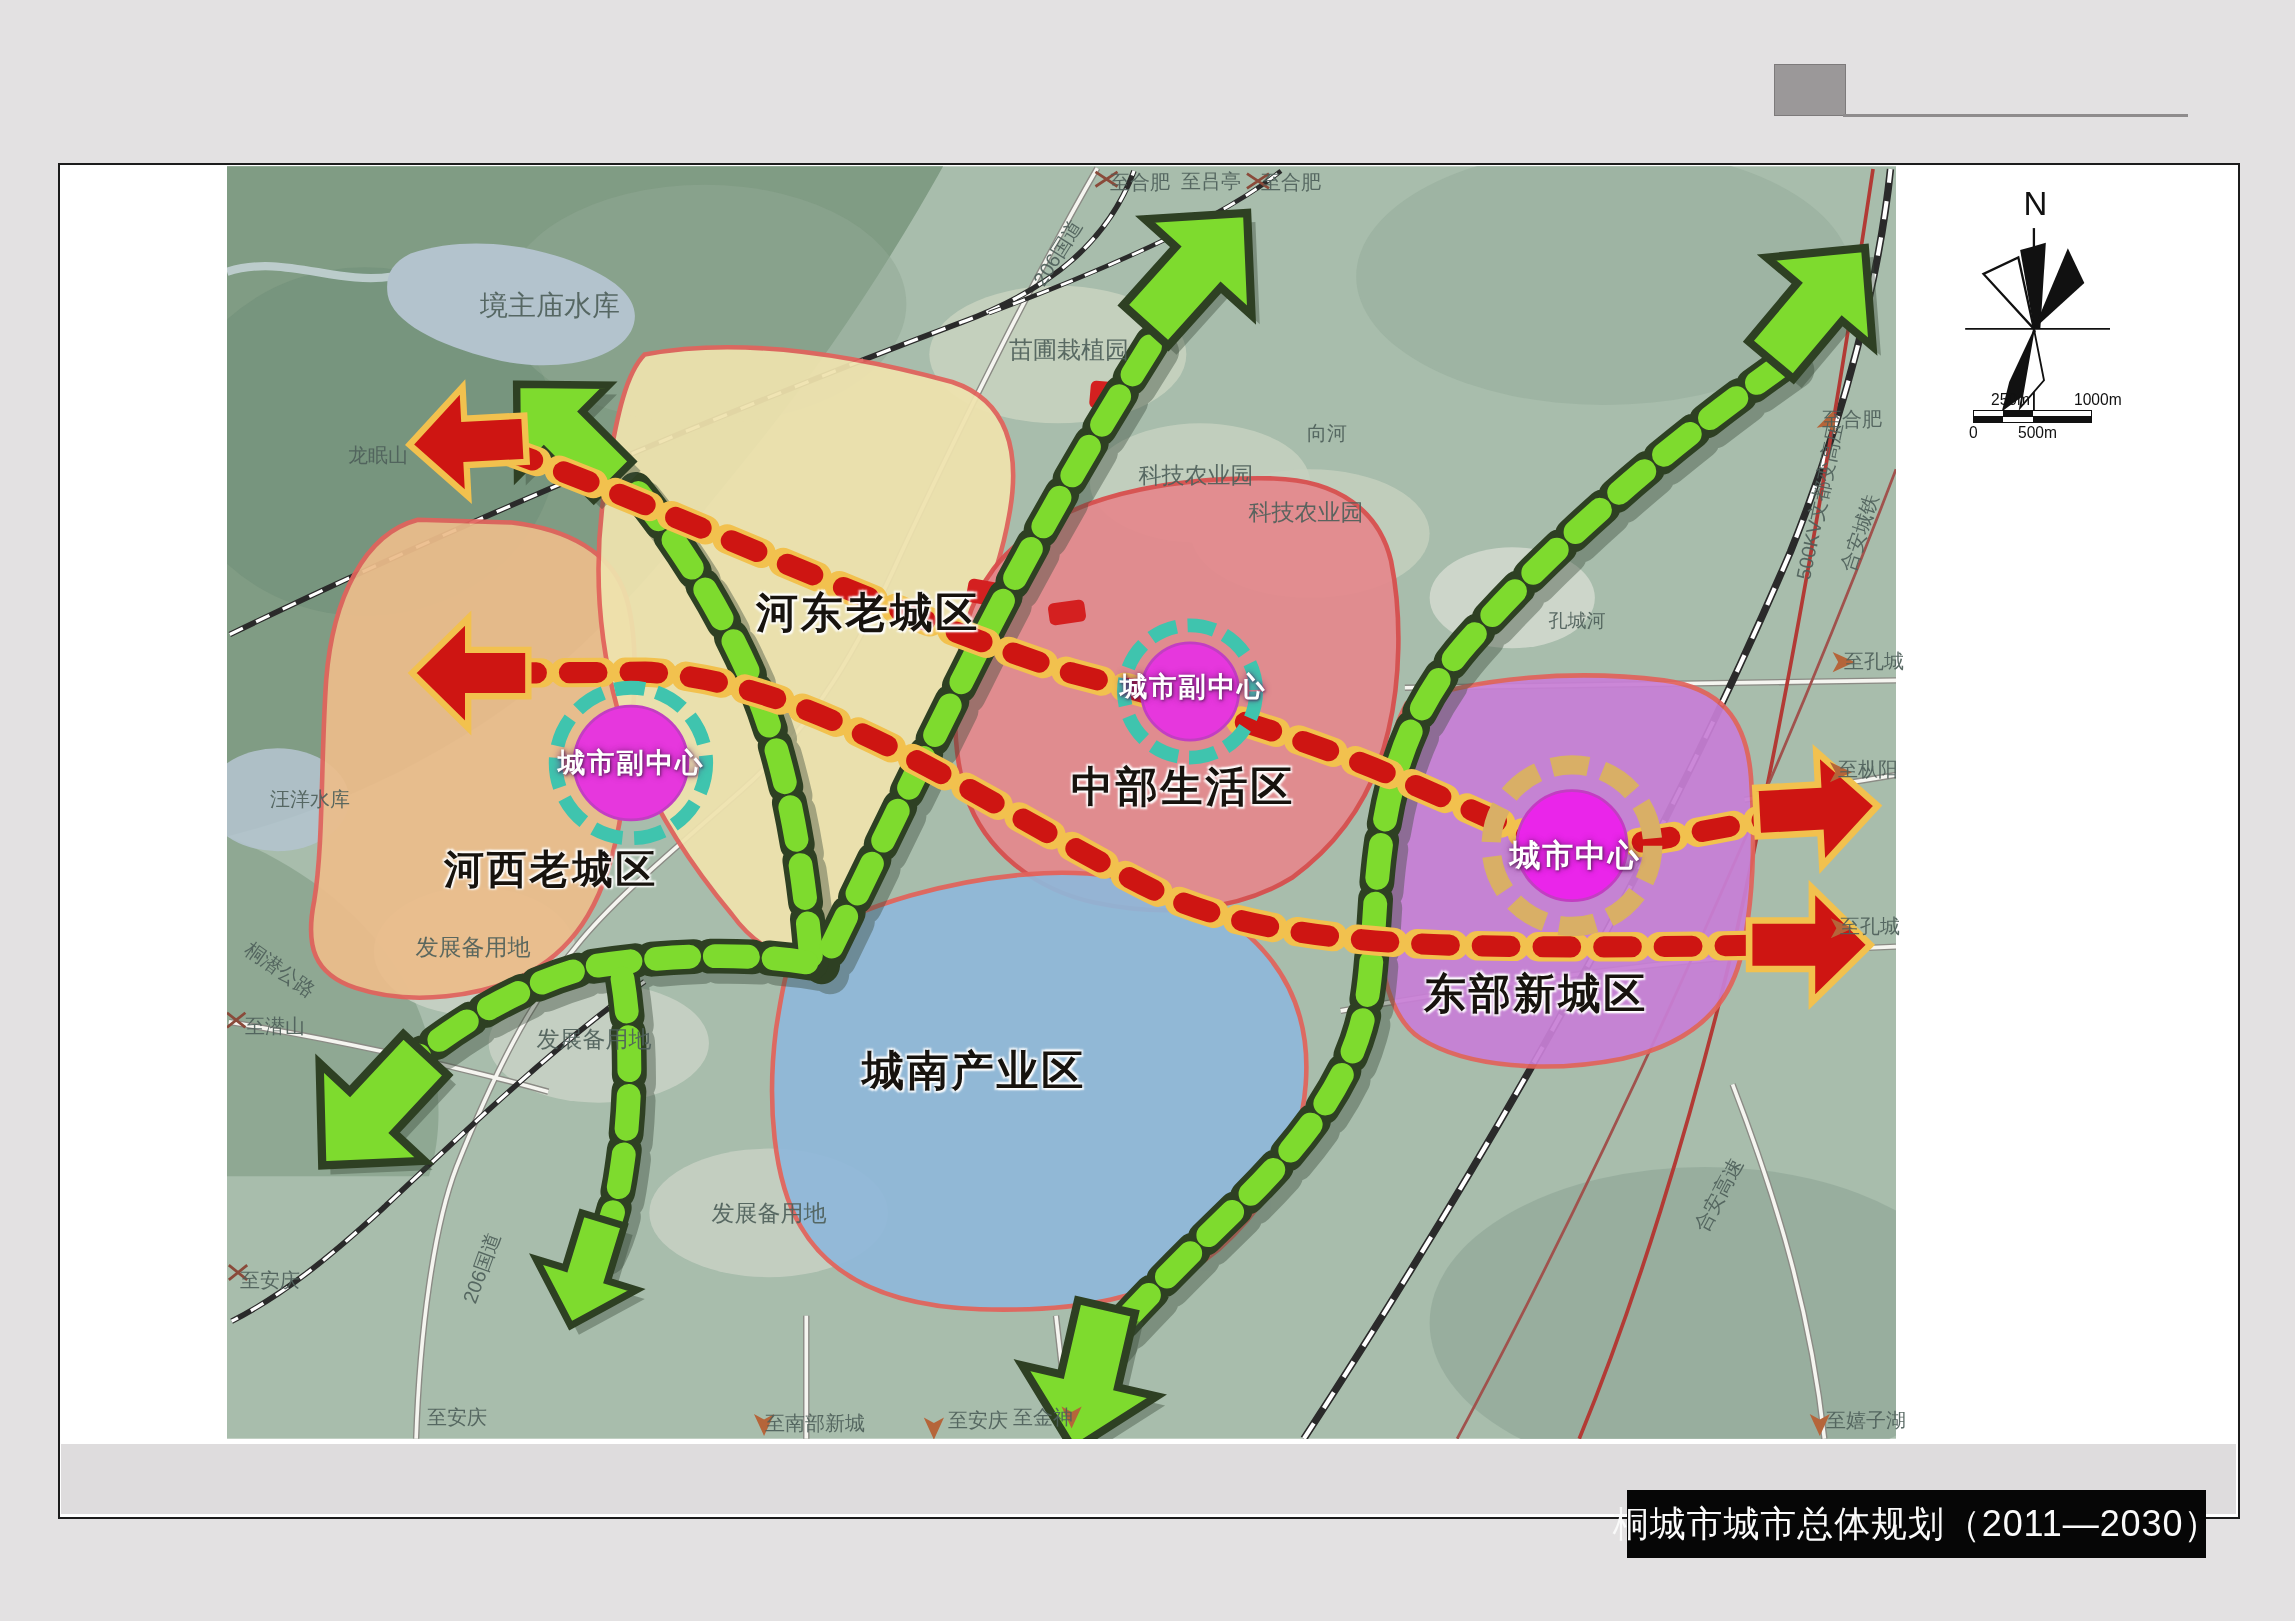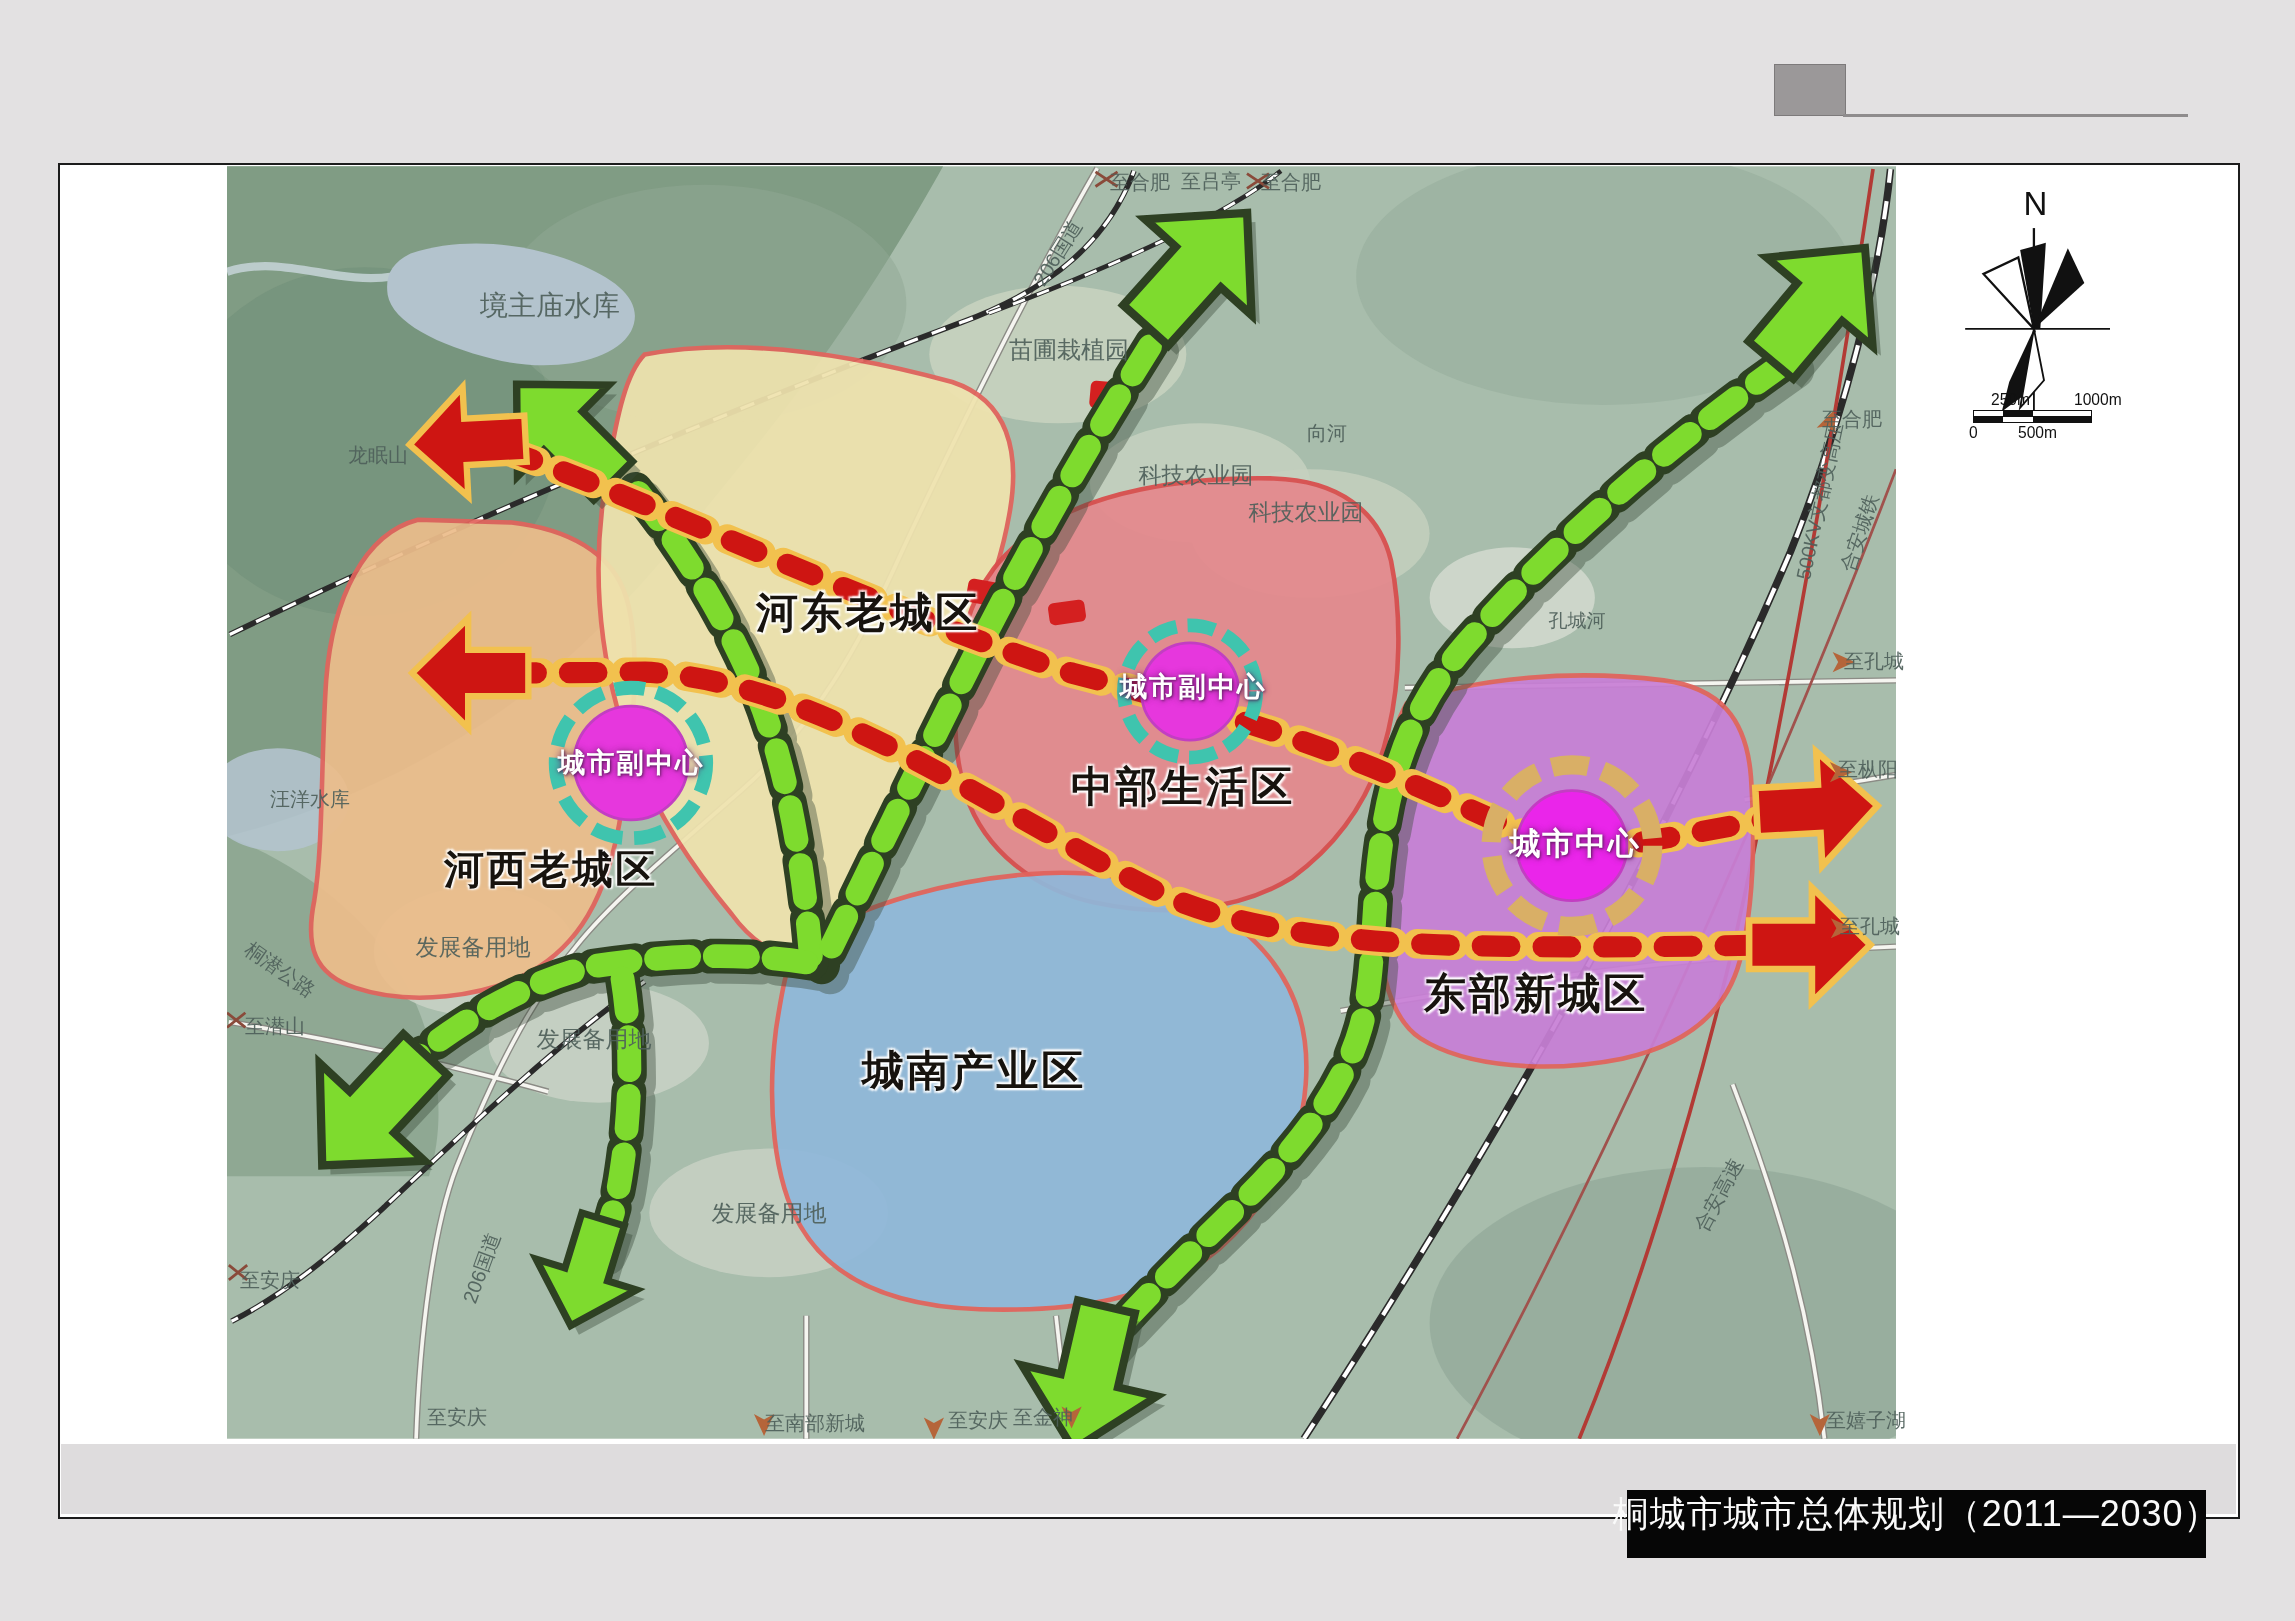--- a/index.html
+++ b/index.html
@@ -8,34 +8,34 @@
   
   .hdr-box{position:absolute;left:1774px;top:64px;width:70px;height:50px;background:#9b9899;border:0.9px solid #7d7a7b;}
   .hdr-title{position:absolute;left:1862px;top:61px;width:331px;height:53px;line-height:53px;
              font-size:39px;color:#141414;letter-spacing:0.9px;white-space:nowrap;}
   .hdr-rule{position:absolute;left:1843px;top:114px;width:345px;height:2.8px;background:#8f8c8d;}
   
   .frame{position:absolute;left:58px;top:163px;width:2178px;height:1352px;background:#ffffff;border:2.8px solid #1c1c1c;}
   .bottom-strip{position:absolute;left:61px;top:1444px;width:2175px;height:70px;background:#dedcdd;}
   
   .ftr-box{position:absolute;left:1627px;top:1490px;width:579px;height:68px;background:#060606;
-           display:flex;justify-content:center;z-index:30;}
+           display:flex;align-items:center;justify-content:center;z-index:30;}
   .ftr-title{font-size:36px;color:#fafafa;letter-spacing:0.9px;white-space:nowrap;}
   
   .map{position:absolute;left:227px;top:166px;width:1824px;height:1273px;overflow:hidden;}
   .map svg{position:absolute;left:0;top:0;}
   .map-label{position:absolute;transform:translate(-50%,-50%) rotate(var(--r,0deg));
              font-size:20px;color:rgba(78,95,90,.92);white-space:nowrap;z-index:12;}
   .zone-label{position:absolute;transform:translate(-50%,-50%);font-size:42px;font-weight:900;color:#17130e;
               letter-spacing:2.8px;white-space:nowrap;z-index:14;
               text-shadow:1.8px 1.8px 1.8px rgba(255,255,255,.95),-1.8px -1.8px 1.8px rgba(255,255,255,.85),
                           1.8px -1.8px 1.8px rgba(255,255,255,.85),-1.8px 1.8px 1.8px rgba(255,255,255,.85);}
   .center-label{position:absolute;transform:translate(-50%,-50%);font-size:27.5px;font-weight:700;color:#fff;
                 letter-spacing:1.8px;white-space:nowrap;z-index:16;text-shadow:0 0 7.3px rgba(110,30,110,.9),0.9px 0.9px 2.8px rgba(60,20,60,.8);}
-  .center-label.big{font-size:31px;}
+  .center-label.big{font-size:31px;margin-top:12px;}
   
   .compass{position:absolute;left:1956px;top:184px;width:165px;height:266px;}
   .compass-n{position:absolute;left:2017px;top:185px;width:37px;text-align:center;font-size:33px;color:#111;}
   .sb-lab{position:absolute;font-size:15.6px;color:#111;white-space:nowrap;}
   .sb-bar{position:absolute;left:1973px;top:410px;width:119px;height:13px;border:0.9px solid #111;box-sizing:border-box;}
   .sb-row{height:50%;width:100%;}
   .sb-row.t{background:linear-gradient(90deg,#fff 0 25%,#111 25% 50%,#fff 50% 100%);border-bottom:0.9px solid #111;box-sizing:border-box;}
   .sb-row.b{background:linear-gradient(90deg,#111 0 25%,#fff 25% 50%,#111 50% 100%);}
 </style>
 </head>

